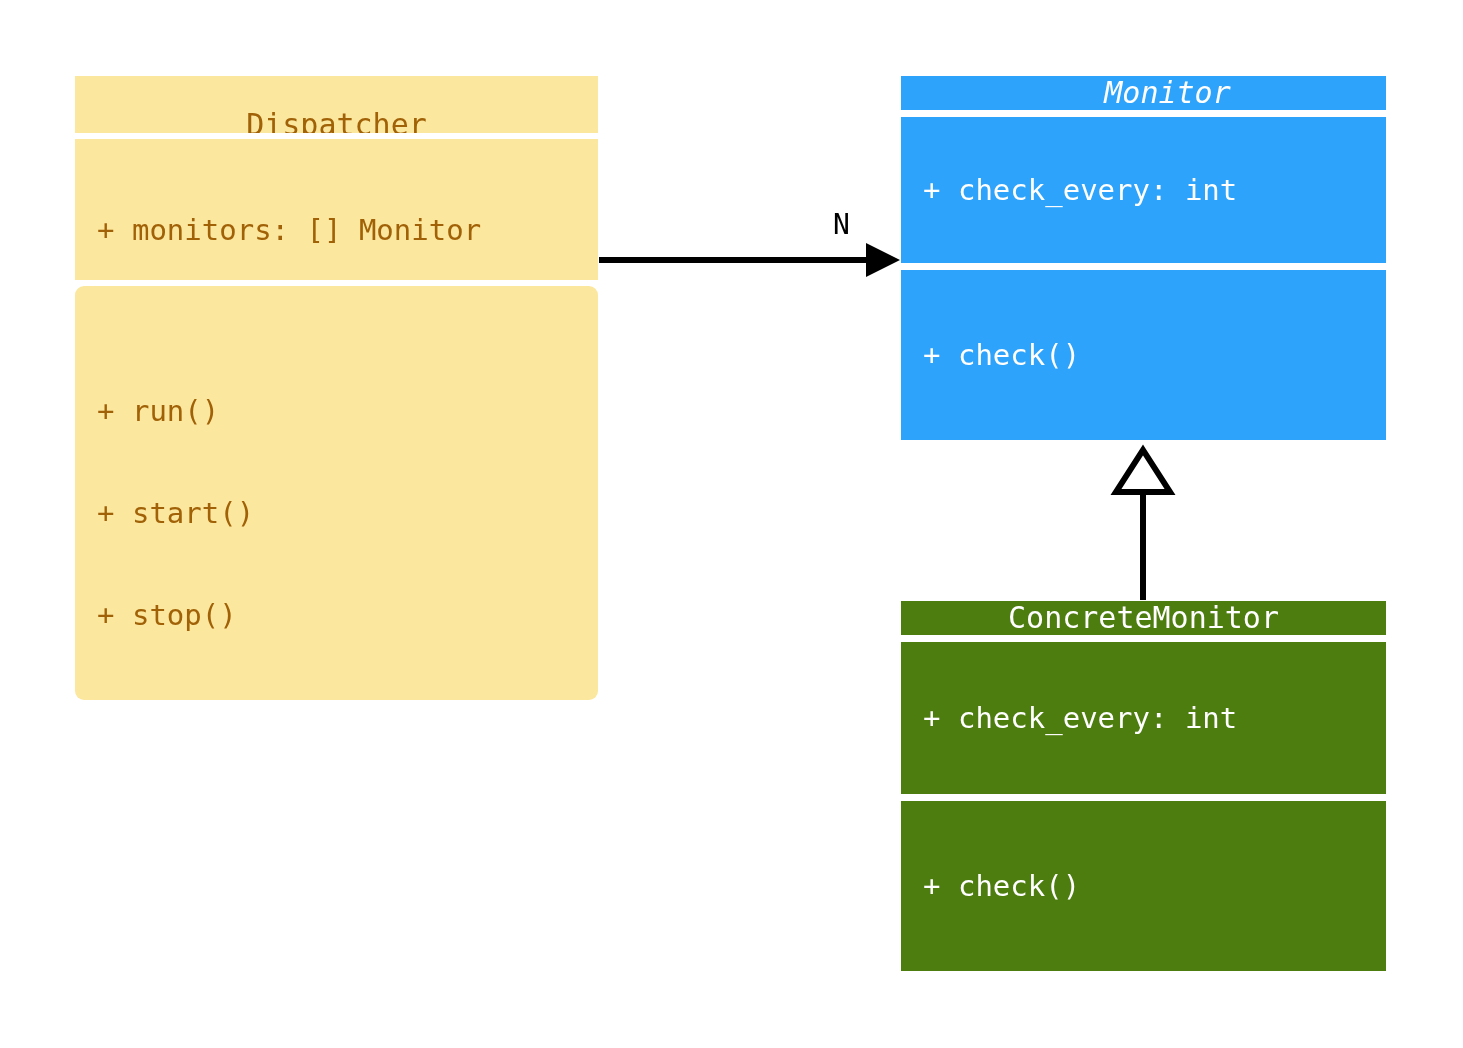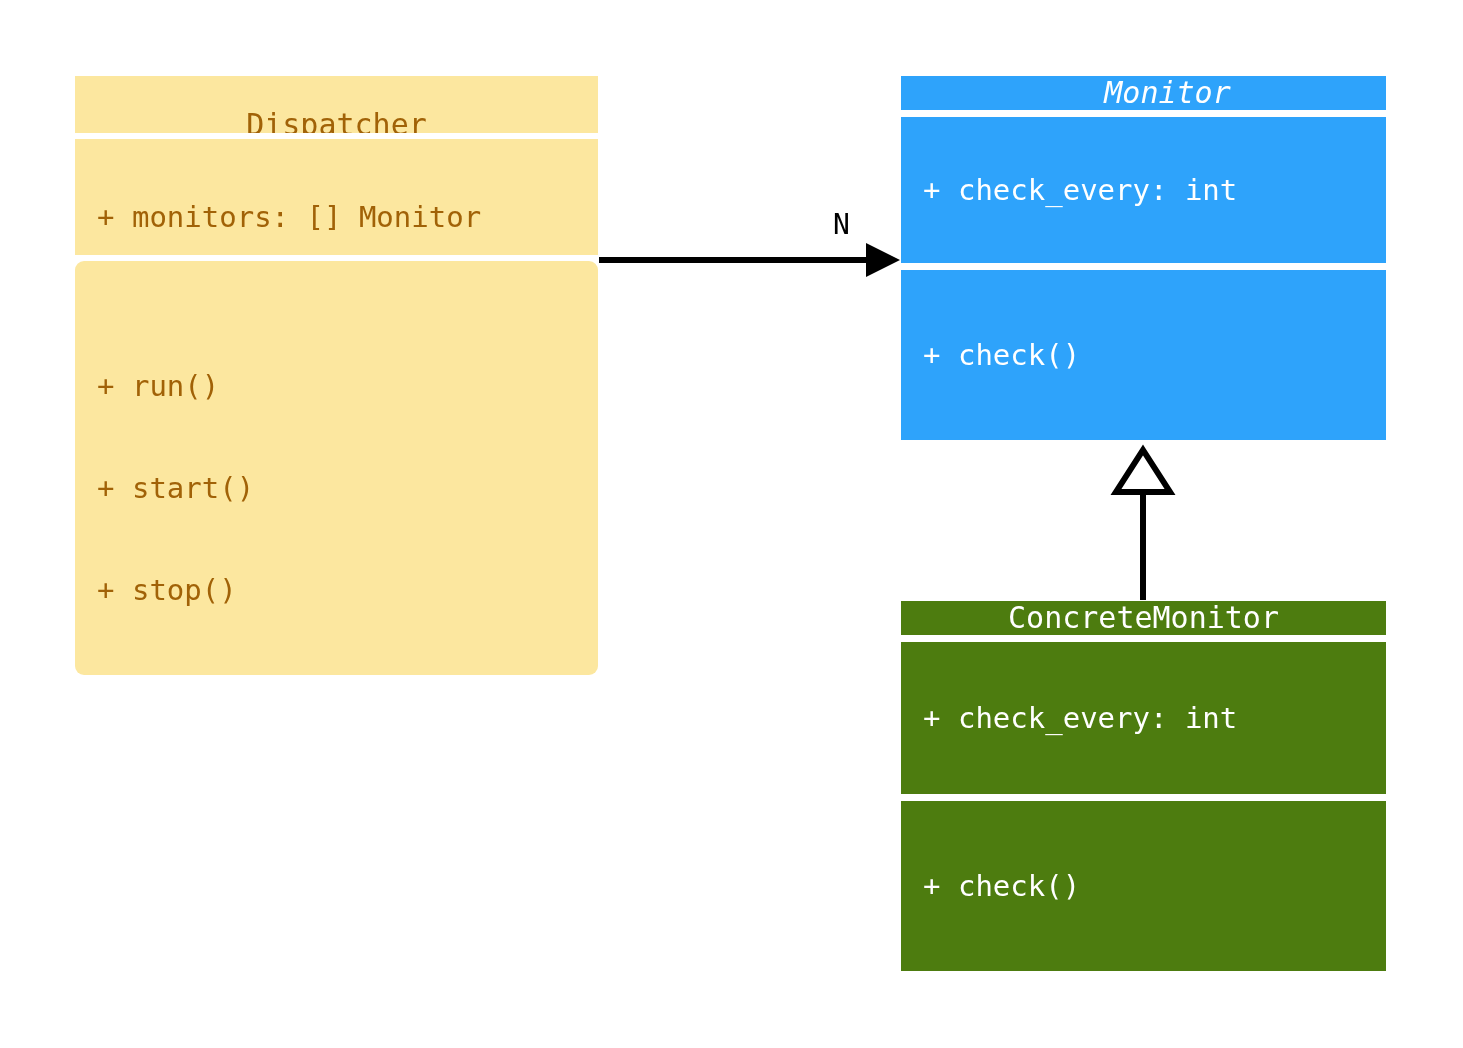--- a/index.html
+++ b/index.html
@@ -66,21 +66,21 @@
   #dispatcher-class {
     left: 75px;
     top: 76px;
     width: 523px;
     height: 369px;
   }
   #dispatcher-class .uml-compartment { background: #FCE79F; }
   #dispatcher-class .uml-title,
   #dispatcher-class .uml-members { color: #a16207; margin-top: 40px; }
   #dispatcher-title-compartment { height: 57px; }
-  #dispatcher-attrs-compartment { height: 116px; }
+  #dispatcher-attrs-compartment { height: 141px; }
   #dispatcher-methods-compartment { flex: 1 1 auto; border-radius: 9px; }
 
   
   #monitor-class {
     left: 901px;
     top: 76px;
     width: 485px;
     height: 364px;
   }
   #monitor-class .uml-compartment { background: #2EA3FB; }

